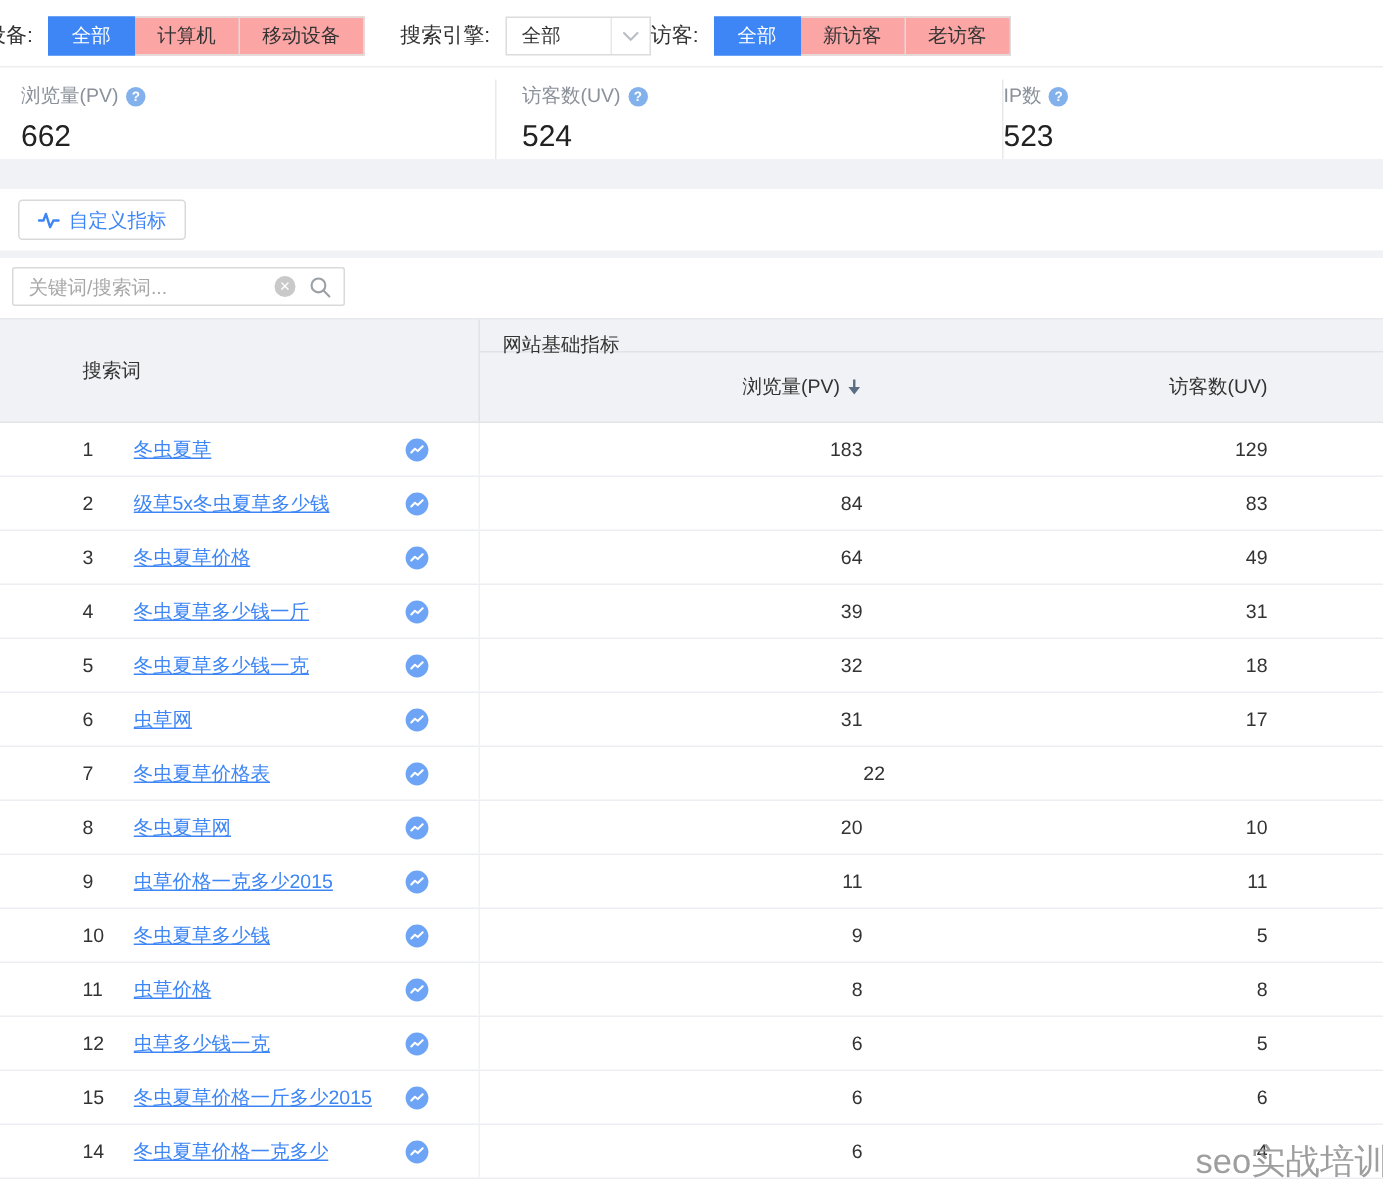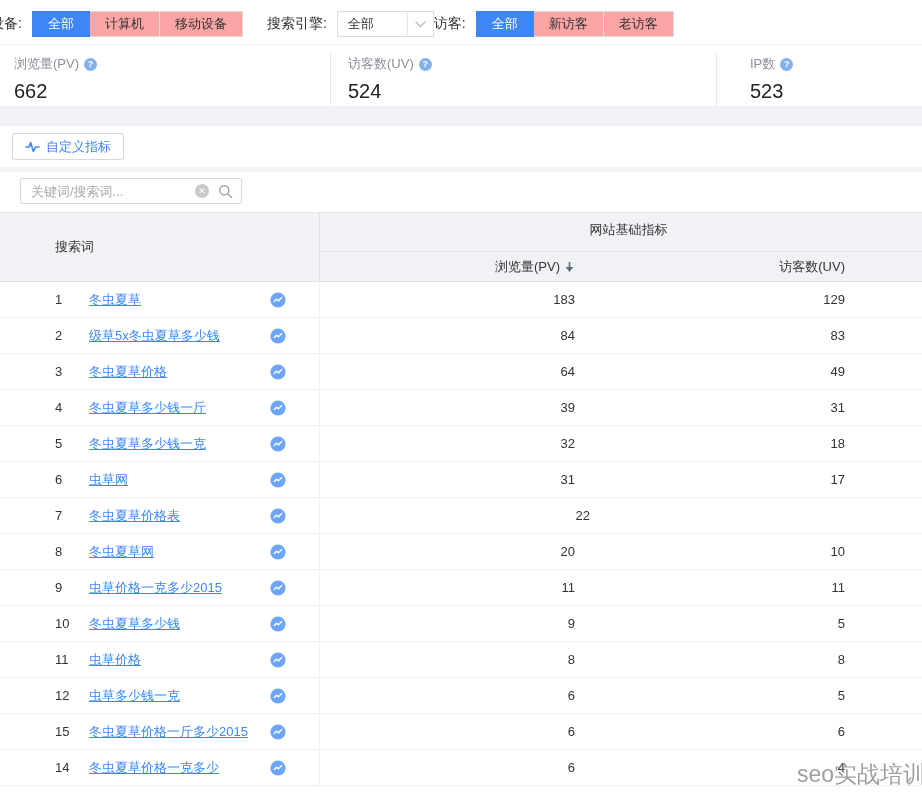--- a/index.html
+++ b/index.html
@@ -61,21 +61,21 @@
     border-left: 1px solid #e6e8ea;
   }
   .gap-24 { margin-left: 24px; }
   .gap-16 { }
 
   
   .stats-row { display: flex; height: 61px; padding-top: 8px; }
   .stat { padding: 2px 0 0 14px; }
   .stat-1 { width: 330px; }
   .stat-2 { width: 338px; border-left: 1px solid #e9e9e9; padding-left: 17px; }
-  .stat-3 { flex: 1; border-left: 1px solid #e9e9e9; padding-left: 33px; margin-left: 48px; }
+  .stat-3 { flex: 1; border-left: 1px solid #e9e9e9; padding-left: 0; }
   .stat-label {
     color: #8b919a; font-size: 13px;
     display: inline-flex; align-items: center; gap: 5px;
   }
   .stat-value { font-size: 20px; color: #222; margin-top: 7px; }
   .help-icon {
     width: 13px; height: 13px; border-radius: 50%;
     background: #82b1ec; color: #fff;
     font-size: 9px; font-weight: bold;
     display: inline-flex; align-items: center; justify-content: center;
@@ -89,21 +89,21 @@
   .custom-btn {
     font-family: inherit;
     display: inline-flex; align-items: center; gap: 6px;
     height: 27px; padding: 0 12px;
     background: #fff; border: 1px solid #d9d9d9; border-radius: 3px;
     color: #3e86f5; font-size: 13px; cursor: pointer; justify-content: center;
   }
   .divider-band { height: 5px; background: #f0f2f5; }
 
   
-  .search-row { height: 40px; padding: 6px 0 0 20px; background: #fff; }
+  .search-row { height: 40px; padding: 6px 0 0 8px; background: #fff; }
   .search-box {
     width: 222px; height: 26px;
     border: 1px solid #d9d9d9; border-radius: 2px;
     display: inline-flex; align-items: center;
     padding: 0 8px 0 10px; background: #fff;
   }
   .search-box input {
     flex: 1; border: none; outline: none;
     font-family: inherit; font-size: 13px; color: #333;
     min-width: 0;
@@ -128,24 +128,23 @@
   }
   .th-keyword {
     width: 320px;
     border-right: 1px solid #dfe2e6;
     display: flex; align-items: center;
     padding-left: 55px;
     font-family: Liberation Mono, monospace;
   }
   .th-right { flex: 1; display: flex; flex-direction: column; }
   .th-group {
-    height: 39px; line-height: 34px;
+    height: 22px; line-height: 34px;
     padding-left: 15px;
     border-bottom: 1px solid #dfe2e6;
-    text-align: center;
   }
   .th-cols { flex: 1; display: flex; align-items: center; }
   .th-pv {
     width: 255px; text-align: right;
     display: inline-flex; justify-content: flex-end; align-items: center; gap: 4px;
     cursor: pointer;
   }
   .th-uv { width: 270px; text-align: right; }
   .trow {
     display: flex; align-items: center;

